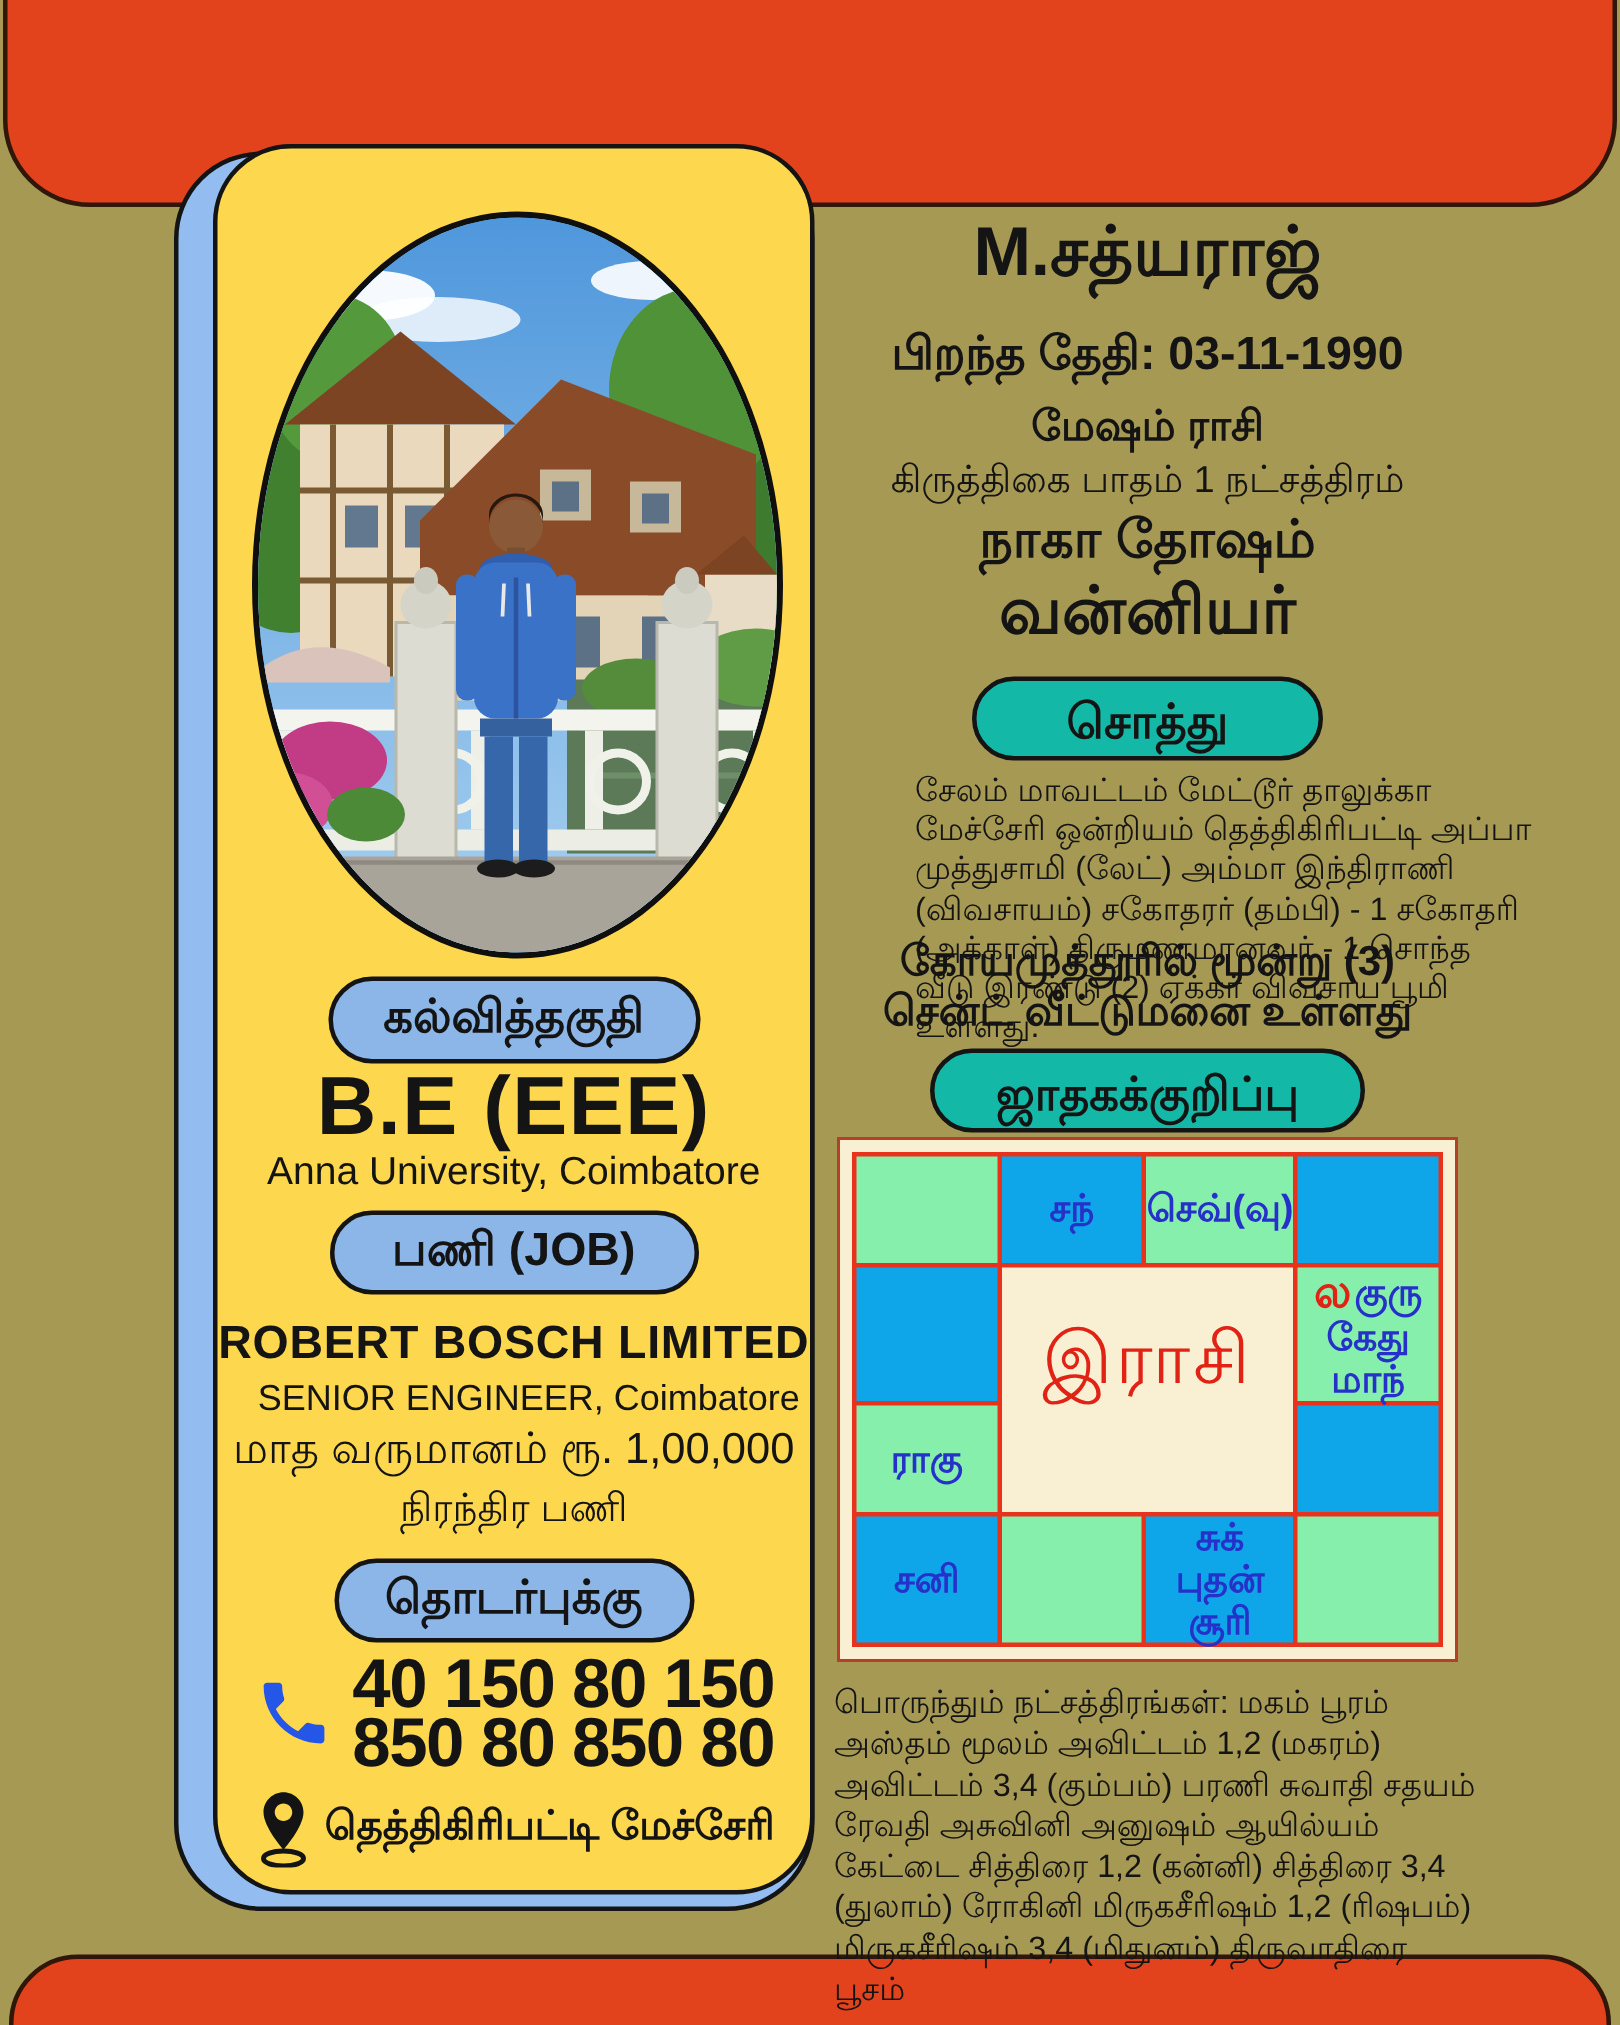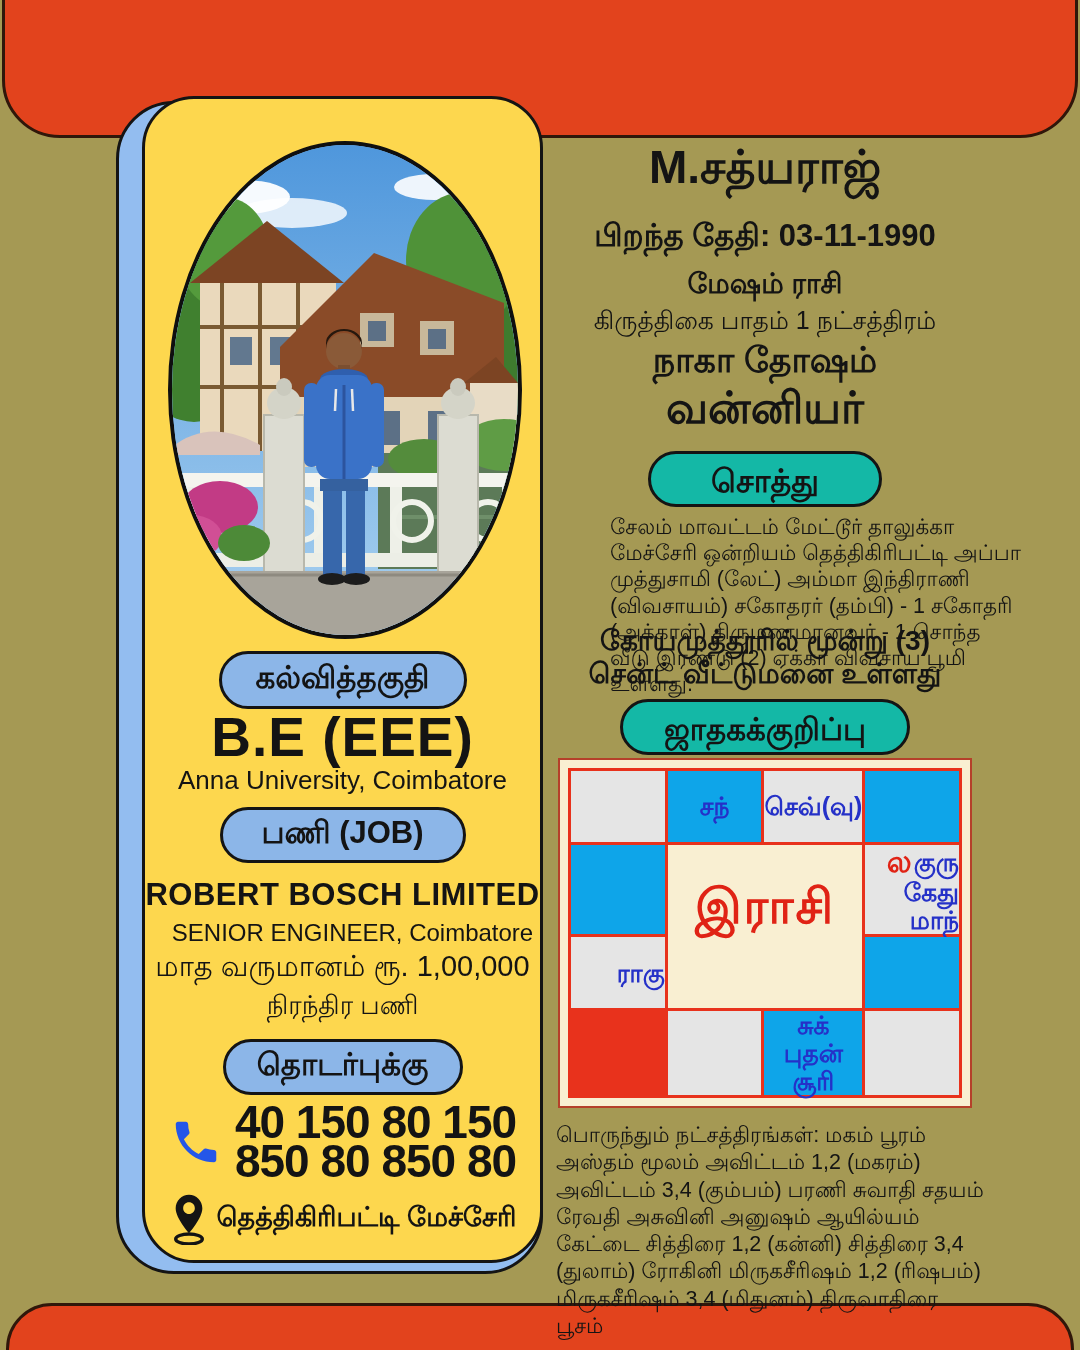--- a/index.html
+++ b/index.html
@@ -90,26 +90,26 @@
   }
   .chart-grid{
     width:100%;height:100%;display:grid;box-sizing:border-box;
     grid-template-columns:repeat(4,1fr);grid-template-rows:repeat(4,1fr);
     background:#e8321c;border:3px solid #e8321c;gap:3px;
   }
   .cell{
     display:flex;flex-direction:column;align-items:center;justify-content:center;
     color:#2531c8;font-weight:700;font-size:25px;line-height:1.12;
   }
-  .cy{background:#e5e5e5;align-items:flex-end;}
+  .cy{background:#86efac;}
   .cg{background:#0ea5e9;}
   .center-cell{
     grid-column:2/4;grid-row:2/4;background:#f9efd2;
     display:flex;align-items:flex-start;justify-content:center;padding-top:34px;
-    color:#e02315;font-size:48px;font-weight:700;letter-spacing:2px;
+    color:#e02315;font-size:48px;font-weight:400;letter-spacing:2px;
   }
   .lagna-mark{color:#e02315;font-size:30px;font-weight:800;margin-right:2px;}
   .guru-line{display:flex;align-items:center;justify-content:center;}
 </style>
 </head>
 <body>
 
 <div class="page">
 
   <div class="top-banner"></div>
@@ -280,20 +280,23 @@
           </span>
           <span>கேது</span>
           <span>மாந்</span>
         </div>
 
         <div class="cell cy" style="grid-area:3/1">
           <span>ராகு</span>
         </div>
         <div class="cell cg" style="grid-area:3/4"></div>
 
+        <div class="cell cg" style="grid-area:4/1">
+          <span>சனி</span>
+        </div>
         <div class="cell cy" style="grid-area:4/2"></div>
         <div class="cell cg" style="grid-area:4/3">
           <span>சுக்</span>
           <span>புதன்</span>
           <span>சூரி</span>
         </div>
         <div class="cell cy" style="grid-area:4/4"></div>
       </div>
     </div>
 

